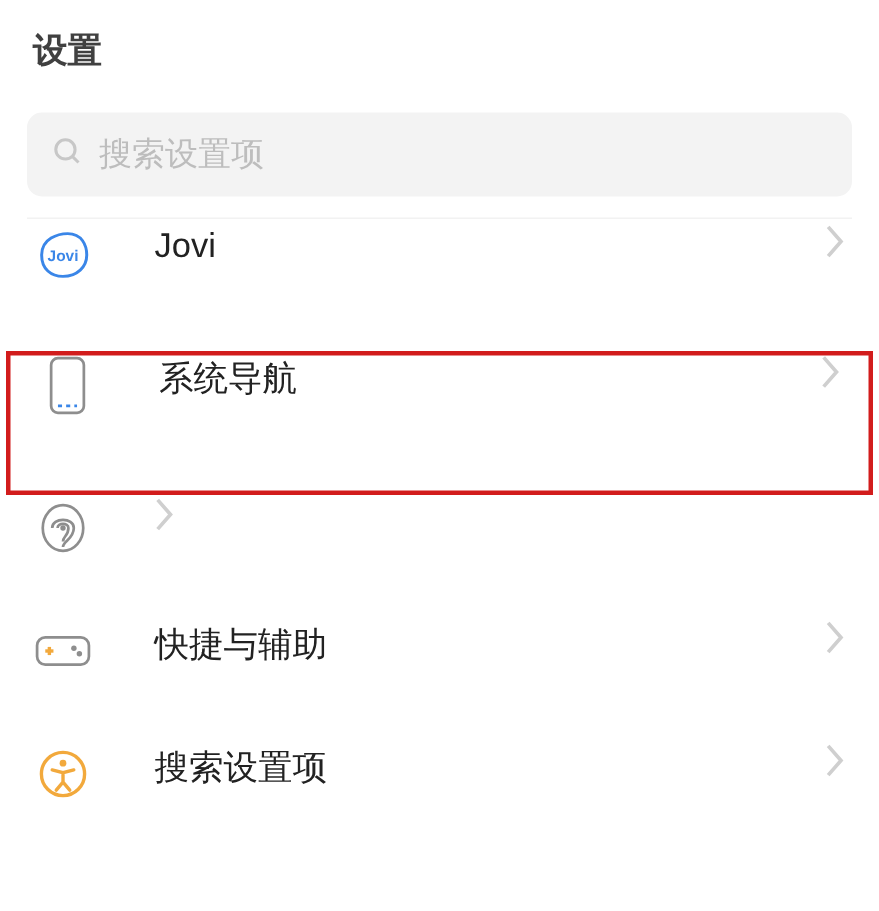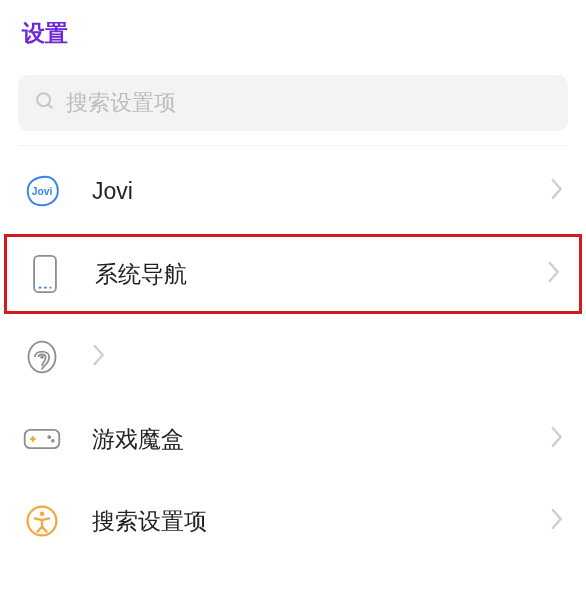--- a/index.html
+++ b/index.html
@@ -9,21 +9,21 @@
       background: #ffffff;
       font-family: -apple-system, "PingFang SC", "Helvetica Neue", Arial, sans-serif;
       overflow: hidden;
     }
     .header {
       padding: 18px 22px 12px 22px;
     }
     .header-title {
       font-size: 23px;
       font-weight: 600;
-      color: #6d28d9;
+      color: #404040;
     }
     .search-wrap {
       padding: 14px 18px 8px 18px;
     }
     .search-box {
       background: #f3f3f3;
       border-radius: 10px;
       height: 56px;
       display: flex;
       align-items: center;
@@ -39,30 +39,30 @@
     .sep {
       height: 1px;
       background: #f2f2f2;
       margin: 6px 18px 0 18px;
     }
     .list {
       padding-top: 4px;
     }
     .row {
       display: flex;
-      align-items: center;
+      align-items: flex-start;
       height: 82px;
       padding: 0 22px;
-      gap: 30px;
+      gap: 41px;
       position: relative;
     }
     .row.highlight {
       border: 3px solid #d21c1c;
       margin: 2px 4px;
-      height: 80px;
+      height: 96px;
       padding: 0 18px;
     }
     .row-icon {
       width: 40px;
       height: 40px;
       display: flex;
       align-items: center;
       justify-content: center;
       flex: 0 0 40px;
     }
@@ -147,21 +147,21 @@
   <div class="row">
     <span class="row-icon">
       <svg width="40" height="32" viewBox="0 0 44 32">
         <rect x="3" y="6" width="38" height="20" rx="6" fill="none" stroke="#8e8e8e" stroke-width="2"></rect>
         <line x1="12" y1="13" x2="12" y2="19" stroke="#f2a93c" stroke-width="2.5"></line>
         <line x1="9" y1="16" x2="15" y2="16" stroke="#f2a93c" stroke-width="2.5"></line>
         <circle cx="30" cy="14" r="2" fill="#8e8e8e"></circle>
         <circle cx="34" cy="18" r="2" fill="#8e8e8e"></circle>
       </svg>
     </span>
-    <span class="row-label">游戏魔盒</span>
+    <span class="row-label">快捷与辅助</span>
     <span class="row-chevron">
       <svg width="14" height="22" viewBox="0 0 10 18" fill="none" stroke="#cfcfcf" stroke-width="2">
           <polyline points="1,1 8,9 1,17"></polyline>
         </svg>
     </span>
   </div>
 
   <div class="row">
     <span class="row-icon">
       <svg width="36" height="36" viewBox="0 0 40 40">

